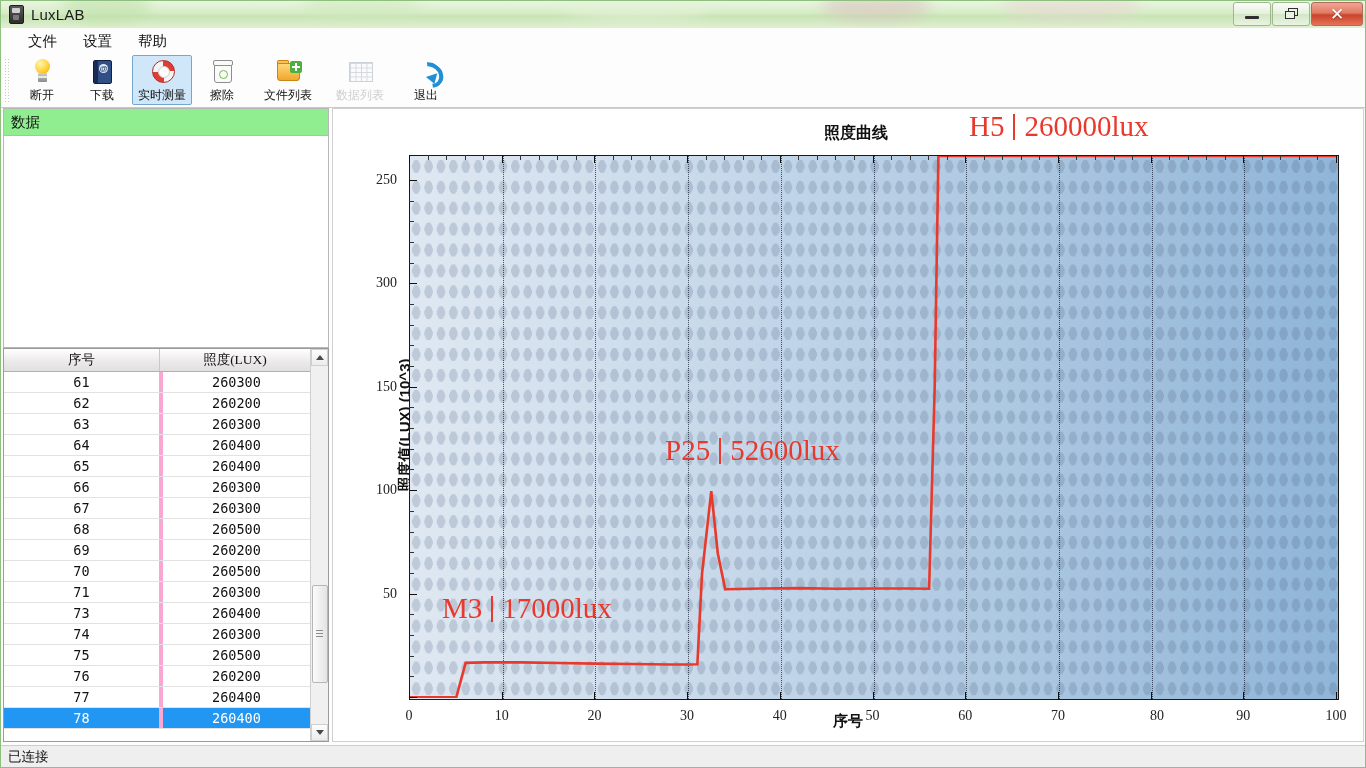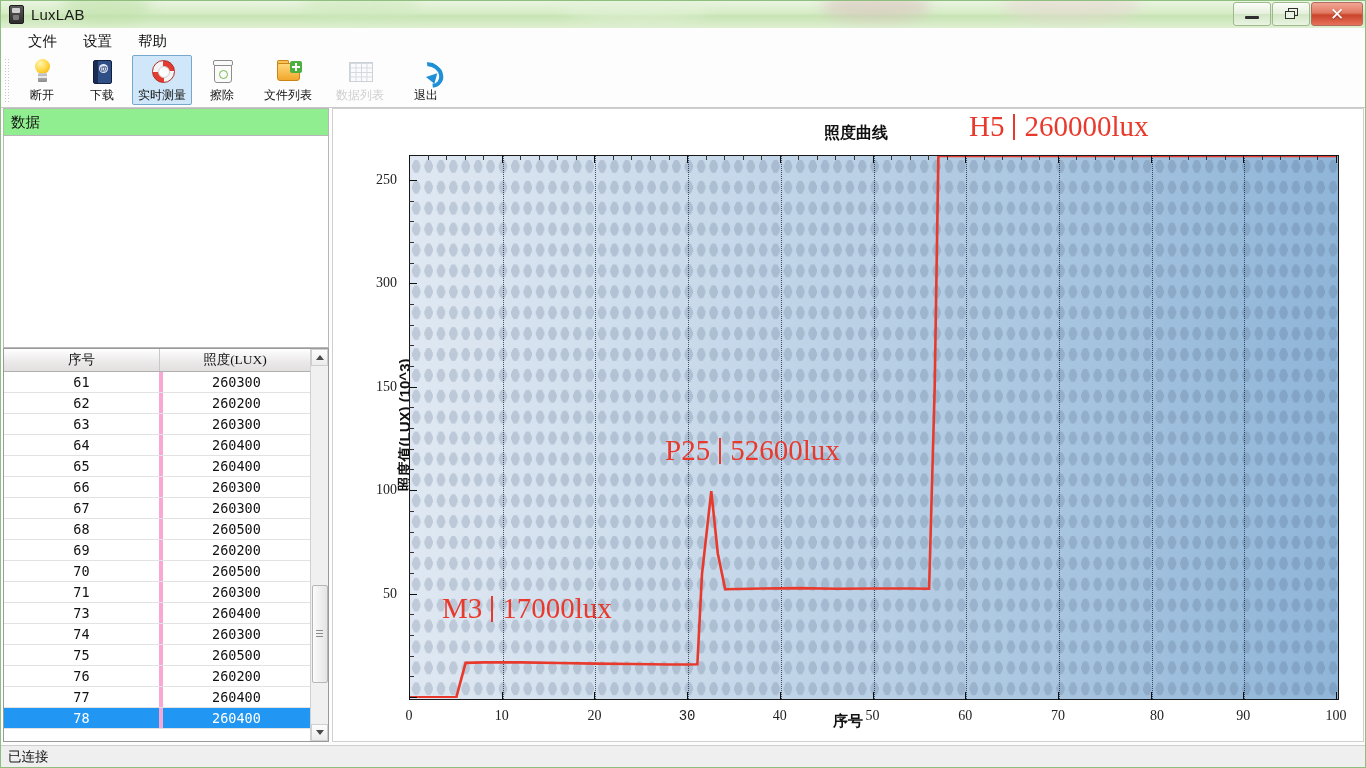--- a/index.html
+++ b/index.html
@@ -454,21 +454,21 @@
     <div id="xaxis">
         <div class="xlab" style="left: 76px; top: 599px;">0</div>
         <div class="xtick" style="left: 76px; top: 583px;"></div>
         <div class="xtick" style="left: 76px; top: 46px;"></div>
         <div class="xlab" style="left: 168.7px; top: 599px;">10</div>
         <div class="xtick" style="left: 168.7px; top: 583px;"></div>
         <div class="xtick" style="left: 168.7px; top: 46px;"></div>
         <div class="xlab" style="left: 261.4px; top: 599px;">20</div>
         <div class="xtick" style="left: 261.4px; top: 583px;"></div>
         <div class="xtick" style="left: 261.4px; top: 46px;"></div>
-        <div class="xlab" style="left: 354.1px; top: 599px; font-family: Liberation Mono, monospace;">30</div>
+        <div class="xlab" style="left: 354.1px; top: 599px;">30</div>
         <div class="xtick" style="left: 354.1px; top: 583px;"></div>
         <div class="xtick" style="left: 354.1px; top: 46px;"></div>
         <div class="xlab" style="left: 446.8px; top: 599px;">40</div>
         <div class="xtick" style="left: 446.8px; top: 583px;"></div>
         <div class="xtick" style="left: 446.8px; top: 46px;"></div>
         <div class="xlab" style="left: 539.5px; top: 599px;">50</div>
         <div class="xtick" style="left: 539.5px; top: 583px;"></div>
         <div class="xtick" style="left: 539.5px; top: 46px;"></div>
         <div class="xlab" style="left: 632.2px; top: 599px;">60</div>
         <div class="xtick" style="left: 632.2px; top: 583px;"></div>

